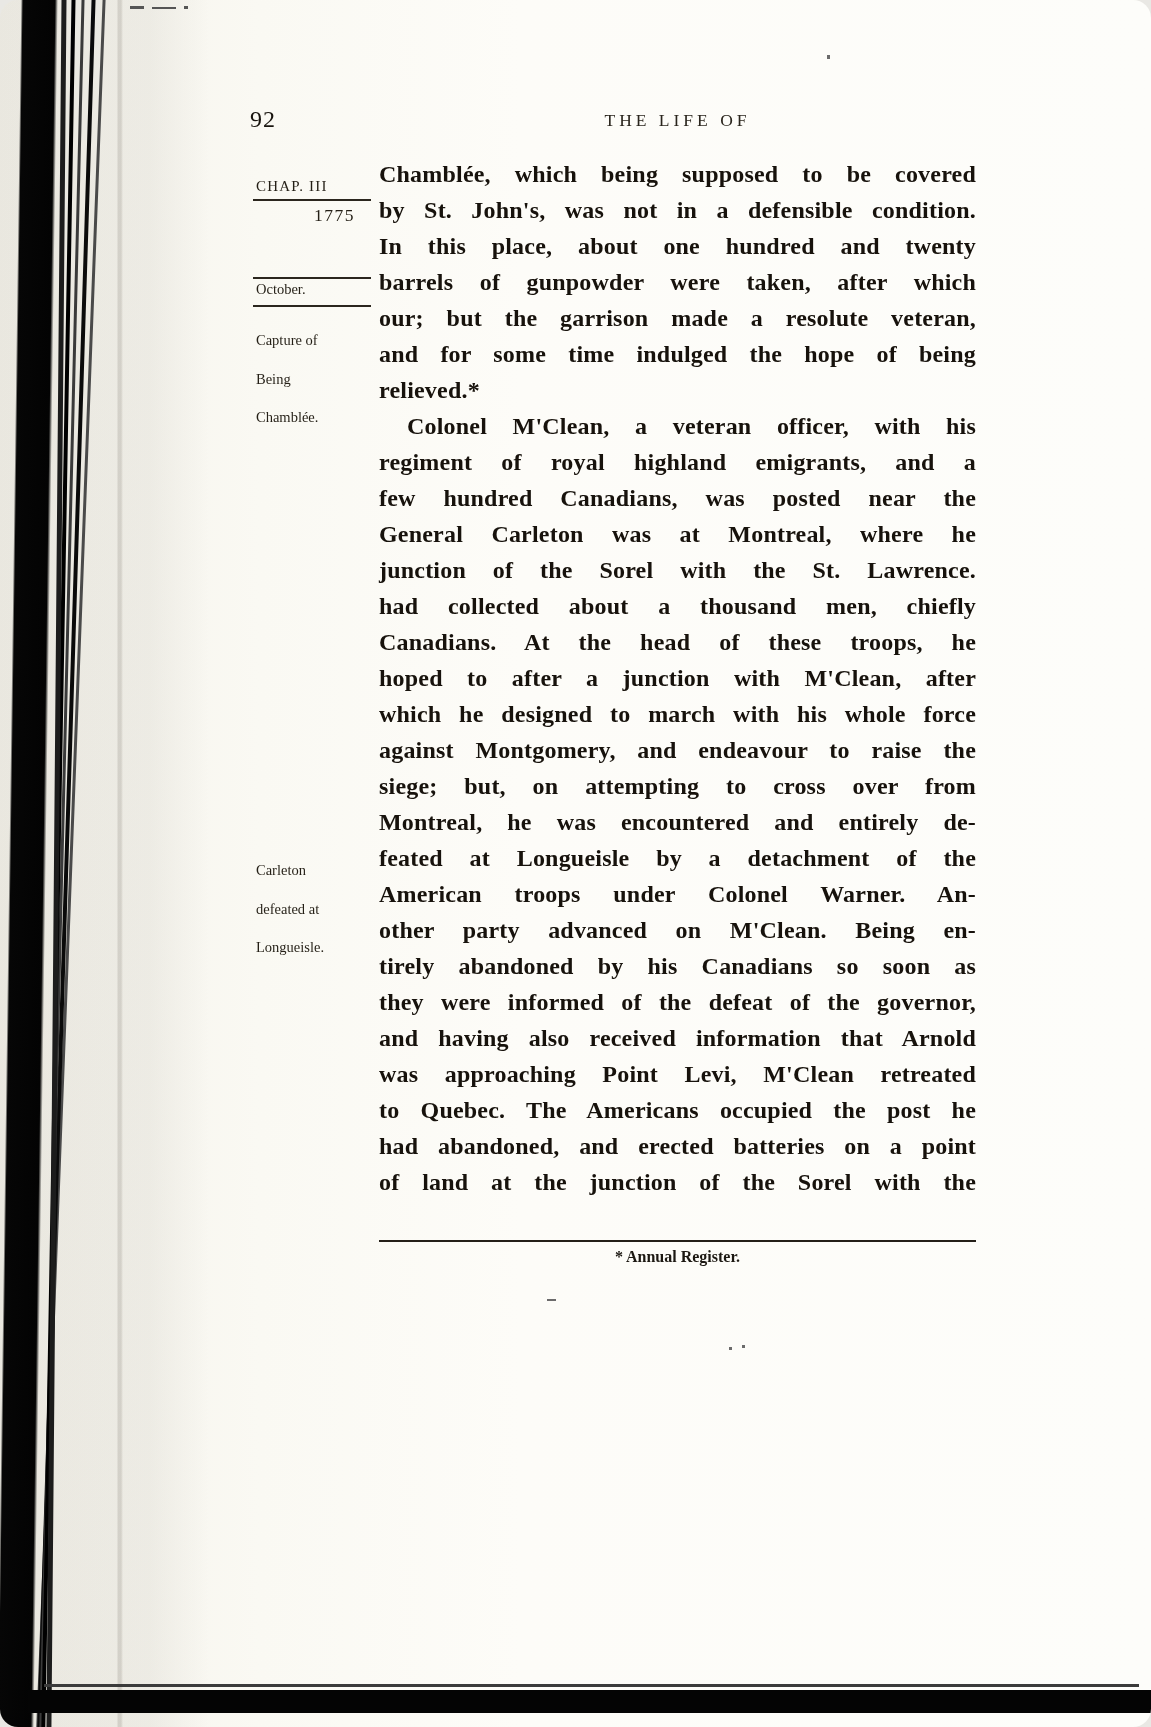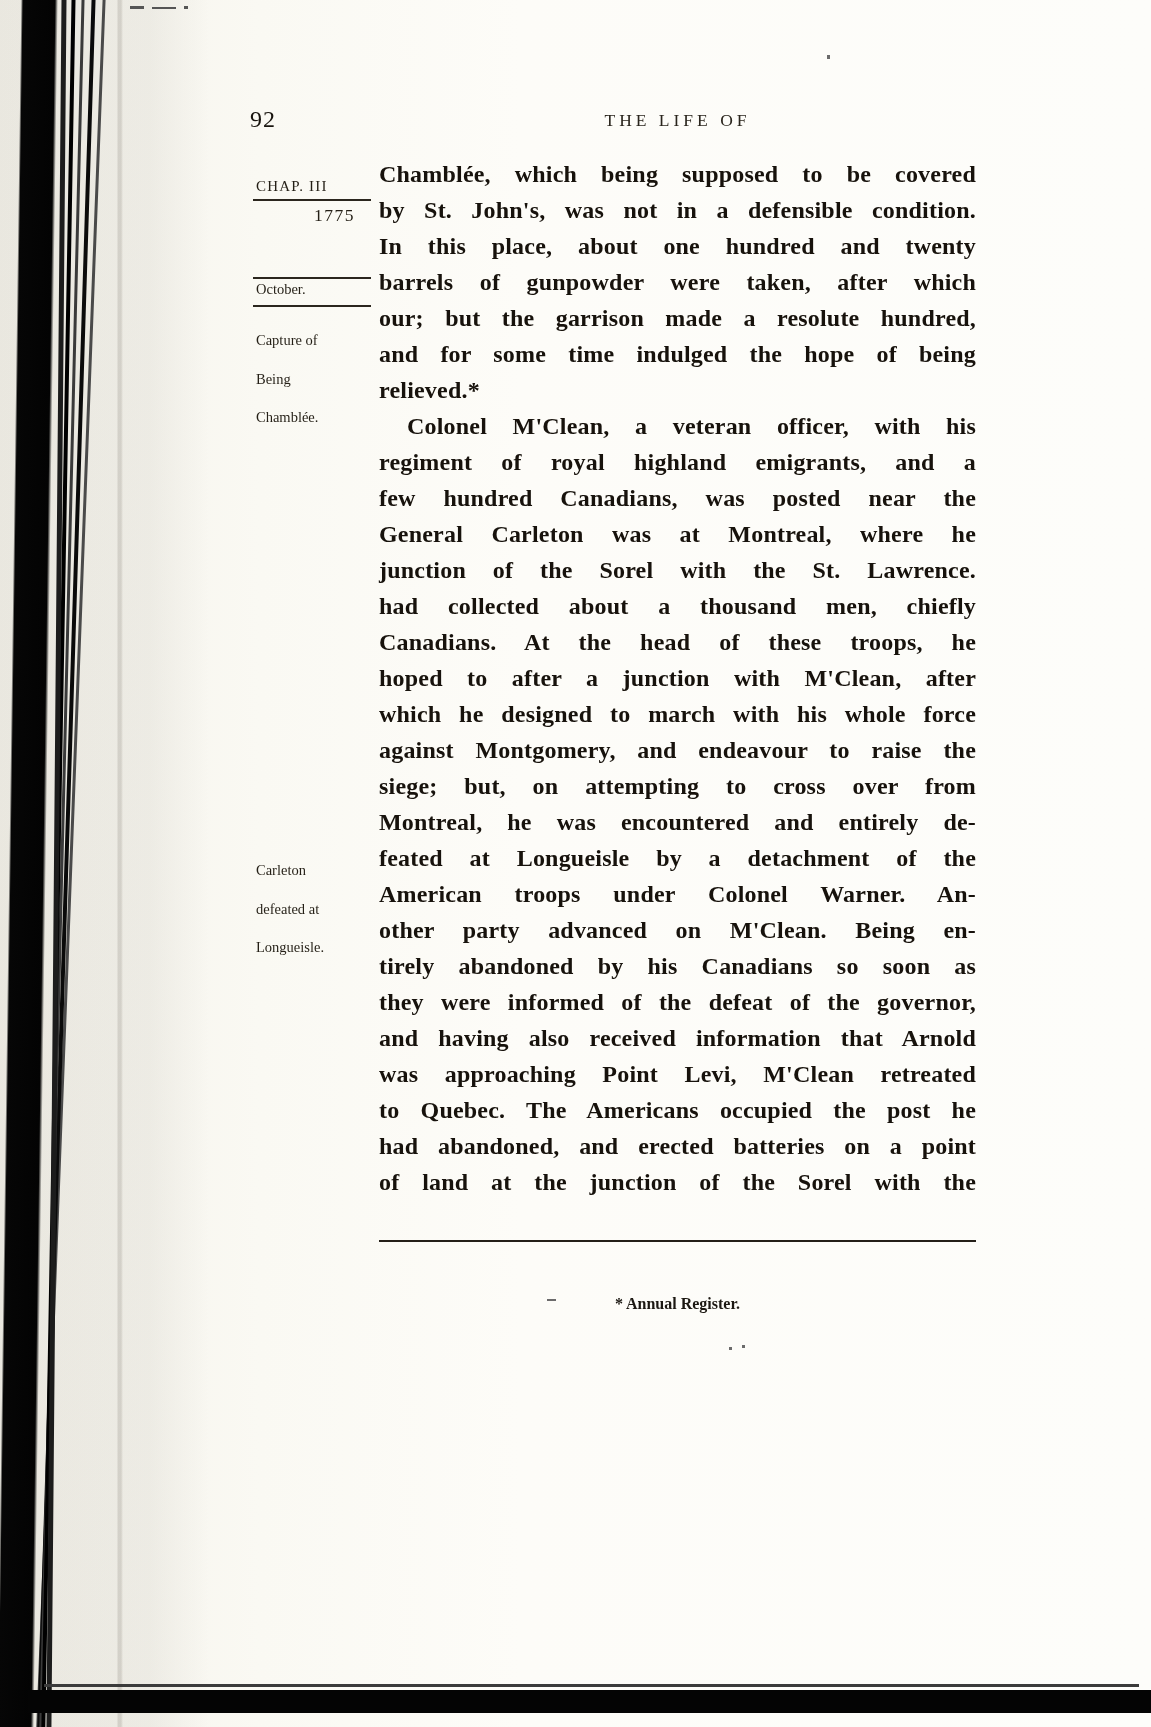--- a/index.html
+++ b/index.html
@@ -1,19 +1,19 @@
 <!DOCTYPE html>
 <html><head>
 <meta charset="utf-8">
 <style>
   html,body{margin:0;padding:0;background:#e9e8e4;}
   .scan{
     position:relative;width:1151px;height:1727px;overflow:hidden;
     background:linear-gradient(90deg,#f4f2ea 0px,#faf9f3 260px,#fdfcf8 520px,#fdfdfa 100%);
-    font-family:"Liberation Serif","DejaVu Serif",serif;color:#18140e;
+    font-family:"Liberation Serif","DejaVu Serif",serif;color:#18140e;border-radius:18px;
   }
   
   .edge{
     position:absolute;inset:0;pointer-events:none;
     background-image:
       linear-gradient(90.8deg, rgba(0,0,0,0) 0px, rgba(0,0,0,0) 21px, #060606 23px, #030303 55px, rgba(0,0,0,0) 58px),
       linear-gradient(90.5deg, rgba(0,0,0,0) 0px, rgba(0,0,0,0) 61px, #1c1c1c 62px, #1c1c1c 66px, rgba(0,0,0,0) 67px),
       linear-gradient(91deg,   rgba(0,0,0,0) 0px, rgba(0,0,0,0) 71px, #000 72px, #000 75px, rgba(0,0,0,0) 76px),
       linear-gradient(91.4deg, rgba(0,0,0,0) 0px, rgba(0,0,0,0) 81px, #3a3a3a 82px, #3a3a3a 84px, rgba(0,0,0,0) 85px),
       linear-gradient(91.8deg, rgba(0,0,0,0) 0px, rgba(0,0,0,0) 91px, #0a0a0a 92px, #0a0a0a 95px, rgba(0,0,0,0) 96px),
@@ -44,21 +44,21 @@
   .snline{font-size:14.5px;line-height:18.5px;color:#241f16;margin-top:20px;}
 
   
   .text-block{position:absolute;left:379px;top:156px;width:597px;}
   .tline{font-size:24px;line-height:36px;text-align:justify;text-align-last:justify;letter-spacing:0.2px;color:#17120c;font-weight:bold;}
   .p1 .tline:last-child{text-align-last:left;}
   .p2 .tline:first-child{text-indent:28px;}
 
   
   .foot-rule{position:absolute;left:379px;top:1240px;width:597px;height:2px;background:#241f18;}
-  .footnote{position:absolute;left:379px;top:1248px;width:597px;text-align:center;font-size:16px;font-weight:bold;color:#1c1812;margin-top:47px;}
+  .footnote{position:absolute;left:379px;top:1248px;width:597px;text-align:center;font-size:16px;font-weight:bold;color:#1c1812;}
 </style>
 </head>
 <body>
 
 <div class="scan">
 
   <div class="edge"></div>
   <div class="bottom-line"></div>
   <div class="bottom-band"></div>
   <div class="mark" style="left:130px;top:6px;width:14px;height:3px;"></div>
@@ -88,21 +88,21 @@
       <div class="snline">defeated at</div>
       <div class="snline">Longueisle.</div>
     </div>
 
   <div class="text-block">
     <div class="para p1">
         <div class="tline">Chamblée, which being supposed to be covered</div>
         <div class="tline">by St. John's, was not in a defensible condition.</div>
         <div class="tline">In this place, about one hundred and twenty</div>
         <div class="tline">barrels of gunpowder were taken, after which</div>
-        <div class="tline">our; but the garrison made a resolute hundred,</div>
+        <div class="tline">our; but the garrison made a resolute veteran,</div>
         <div class="tline">and for some time indulged the hope of being</div>
         <div class="tline">relieved.*</div>
       </div>
     <div class="para p2">
         <div class="tline">Colonel M'Clean, a veteran officer, with his</div>
         <div class="tline">regiment of royal highland emigrants, and a</div>
         <div class="tline">few hundred Canadians, was posted near the</div>
         <div class="tline">General Carleton was at Montreal, where he</div>
         <div class="tline">junction of the Sorel with the St. Lawrence.</div>
         <div class="tline">had collected about a thousand men, chiefly</div>

